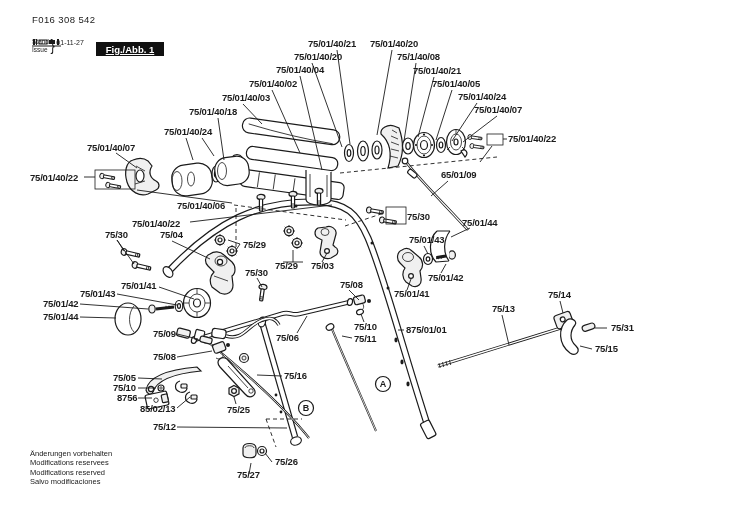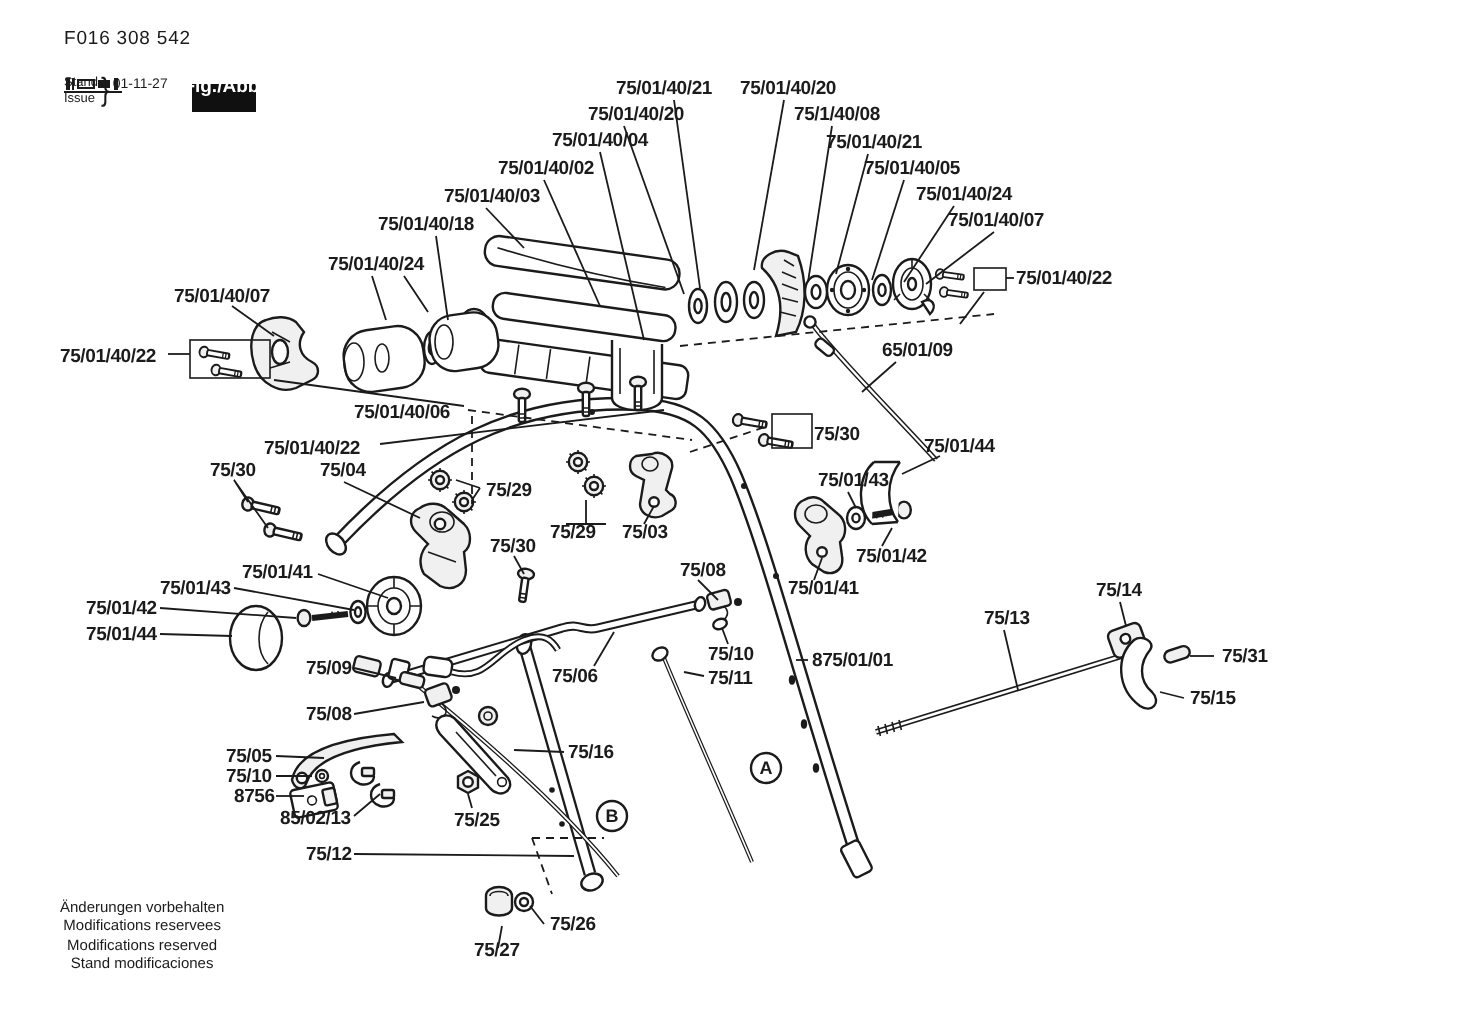--- a/index.html
+++ b/index.html
@@ -7,26 +7,26 @@
         font-family:"Liberation Sans",sans-serif;color:#1b1b1b;}
   .page svg{position:absolute;left:0;top:0;}
 
   
   .doc-number{position:absolute;left:32px;top:14px;font-size:9.5px;letter-spacing:.4px;}
   .stamp{position:absolute;left:32px;top:38px;display:flex;align-items:flex-start;}
   .stand-issue{display:flex;flex-direction:column;font-size:6.5px;line-height:8px;}
   .brace{font-size:16px;line-height:16px;font-weight:400;margin:0 1px 0 1px;transform:scaleX(.8);}
   .sig{display:flex;flex-direction:column;align-items:flex-start;}
   .sig .date{font-size:7px;line-height:7px;margin-top:1px;}
-  .figbox{position:absolute;left:96px;top:42px;width:32px;height:14px;background:#101010;
-          color:#fff;font-weight:bold;font-size:9.5px;display:flex;align-items:center;justify-content:center;}
+  .figbox{position:absolute;left:96px;top:42px;width:68px;height:14px;background:#101010;
+          color:#fff;font-weight:bold;font-size:9.5px;display:flex;align-items:center;justify-content:center;text-decoration:underline;}
 
   
   .footer{position:absolute;left:30px;top:449px;font-size:7.5px;line-height:9.4px;}
-  .footer div{white-space:nowrap;text-align:center;}
+  .footer div{white-space:nowrap;}
 
   
   .part-label{font:bold 9.5px "Liberation Sans",sans-serif;fill:#1b1b1b;letter-spacing:-.2px;}
   .marker-circle{fill:#fff;stroke:#1b1b1b;stroke-width:1.2;}
   .marker-letter{font:bold 9px "Liberation Sans",sans-serif;fill:#1b1b1b;}
   .ld{stroke:#1b1b1b;stroke-width:.9;fill:none;}
   .dash{stroke:#1b1b1b;stroke-width:.9;fill:none;stroke-dasharray:4 3;}
   .part{stroke:#1b1b1b;stroke-width:1.2;fill:#fff;}
   .part2{stroke:#1b1b1b;stroke-width:1.2;fill:#f0f0f0;}
   .thin{stroke:#1b1b1b;stroke-width:.8;fill:none;}
@@ -459,15 +459,15 @@
       </svg>
       <span class="date">01-11-27</span>
     </div>
   </div>
   <div class="figbox">Fig./Abb. 1</div>
 
   <div class="footer">
     <div>Änderungen vorbehalten</div>
     <div>Modifications reservees</div>
     <div>Modifications reserved</div>
-    <div>Stand modificaciones</div>
+    <div>Salvo modificaciones</div>
   </div>
 </div>
 
 </body></html>

